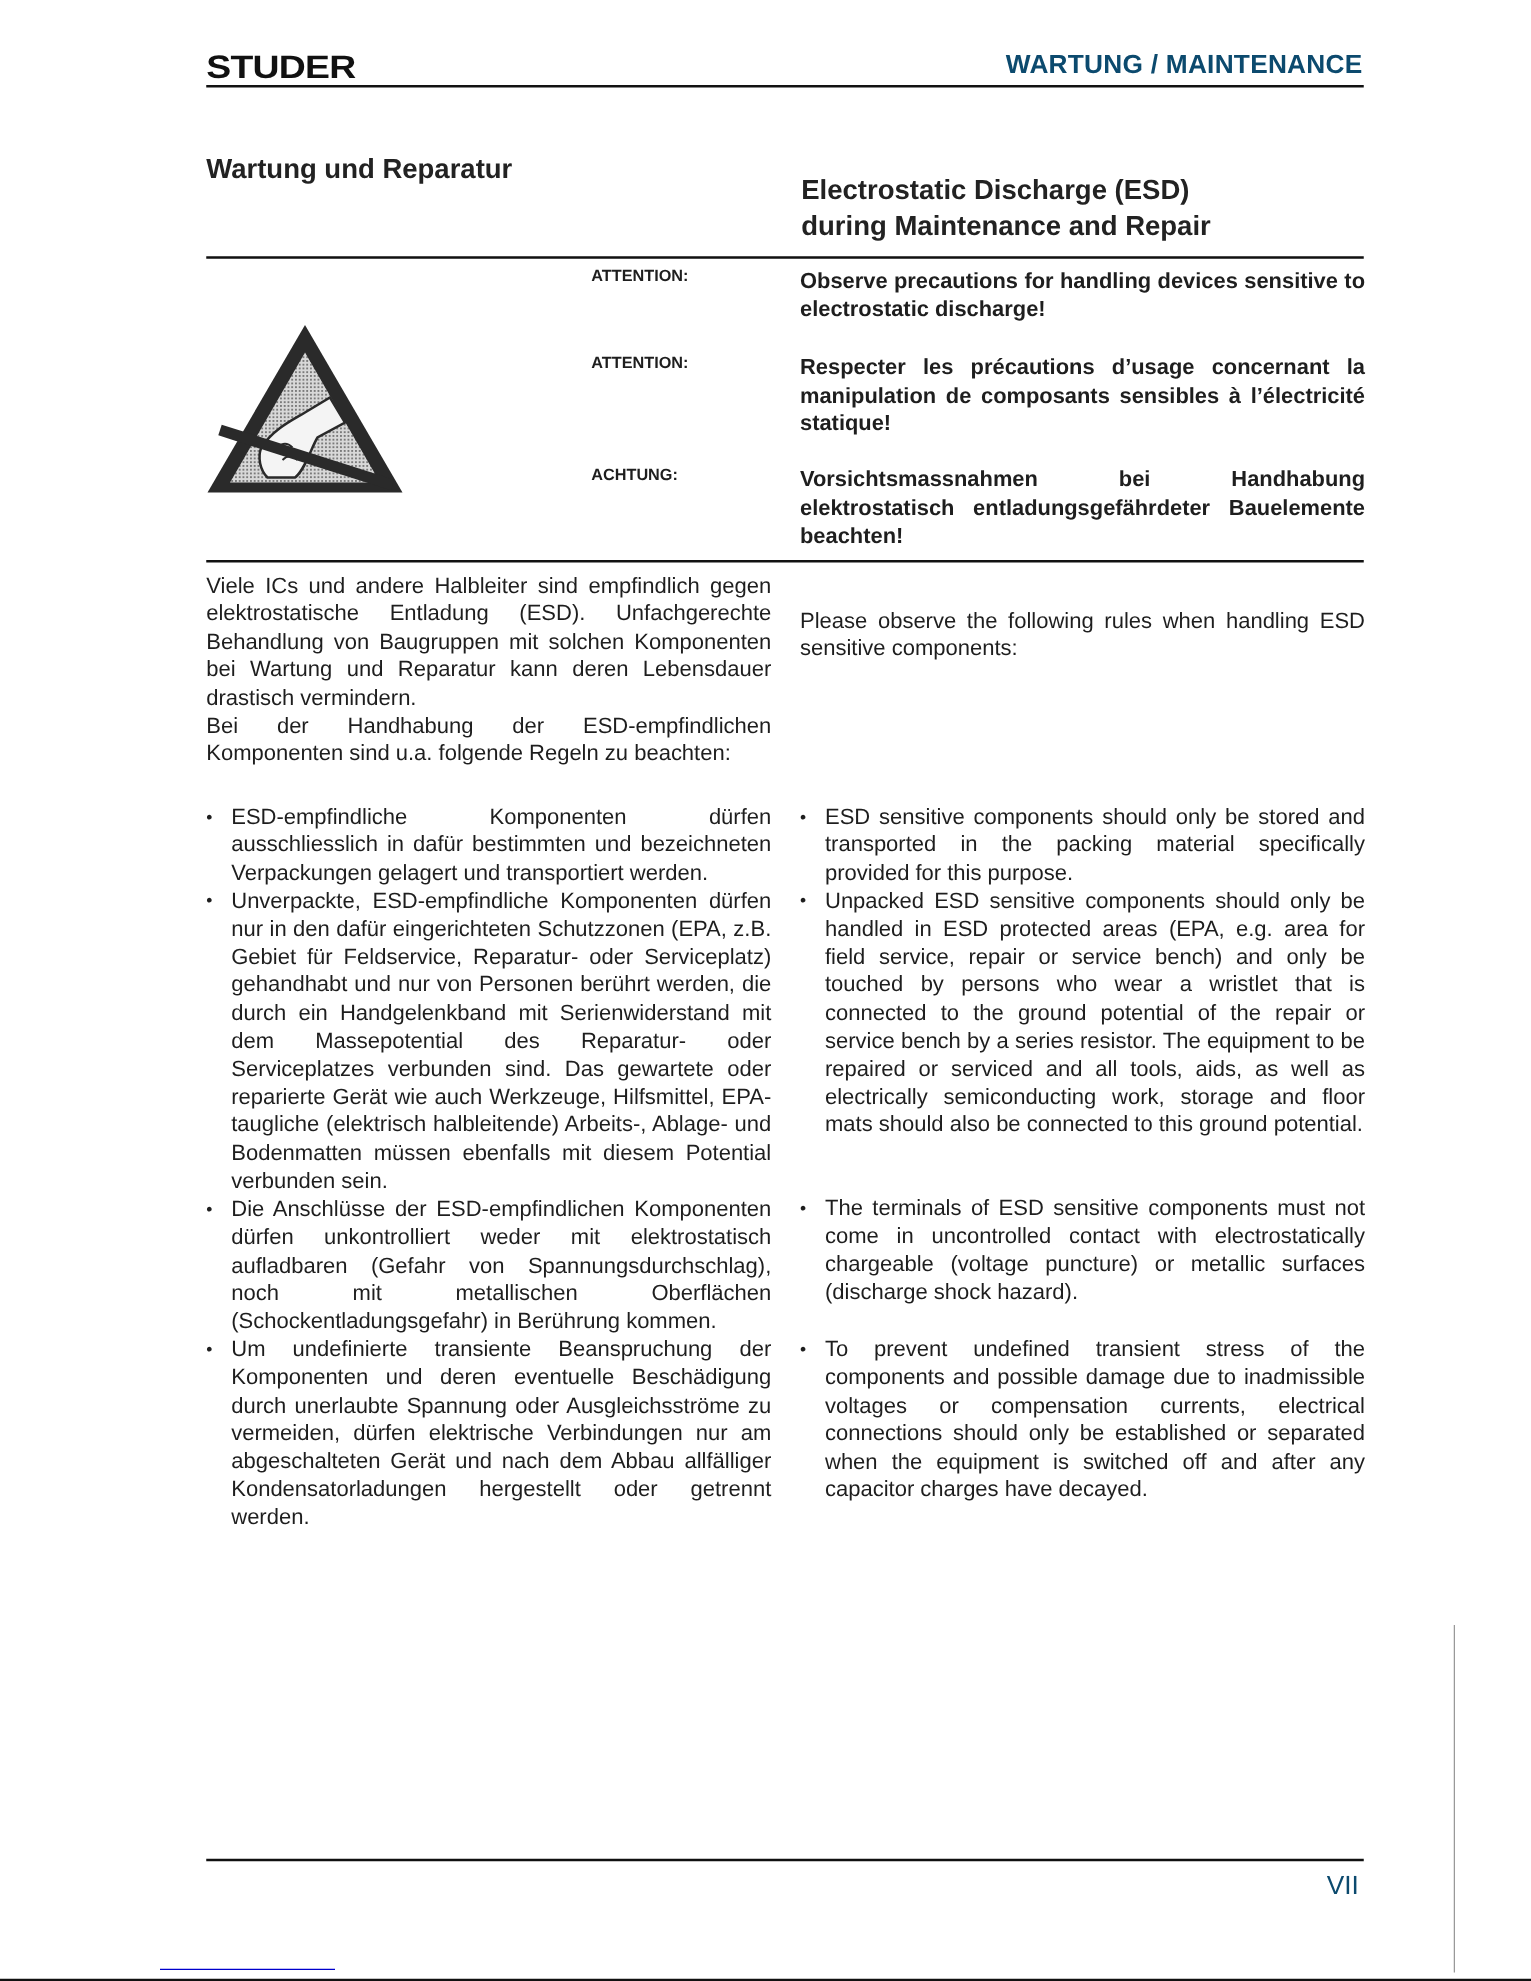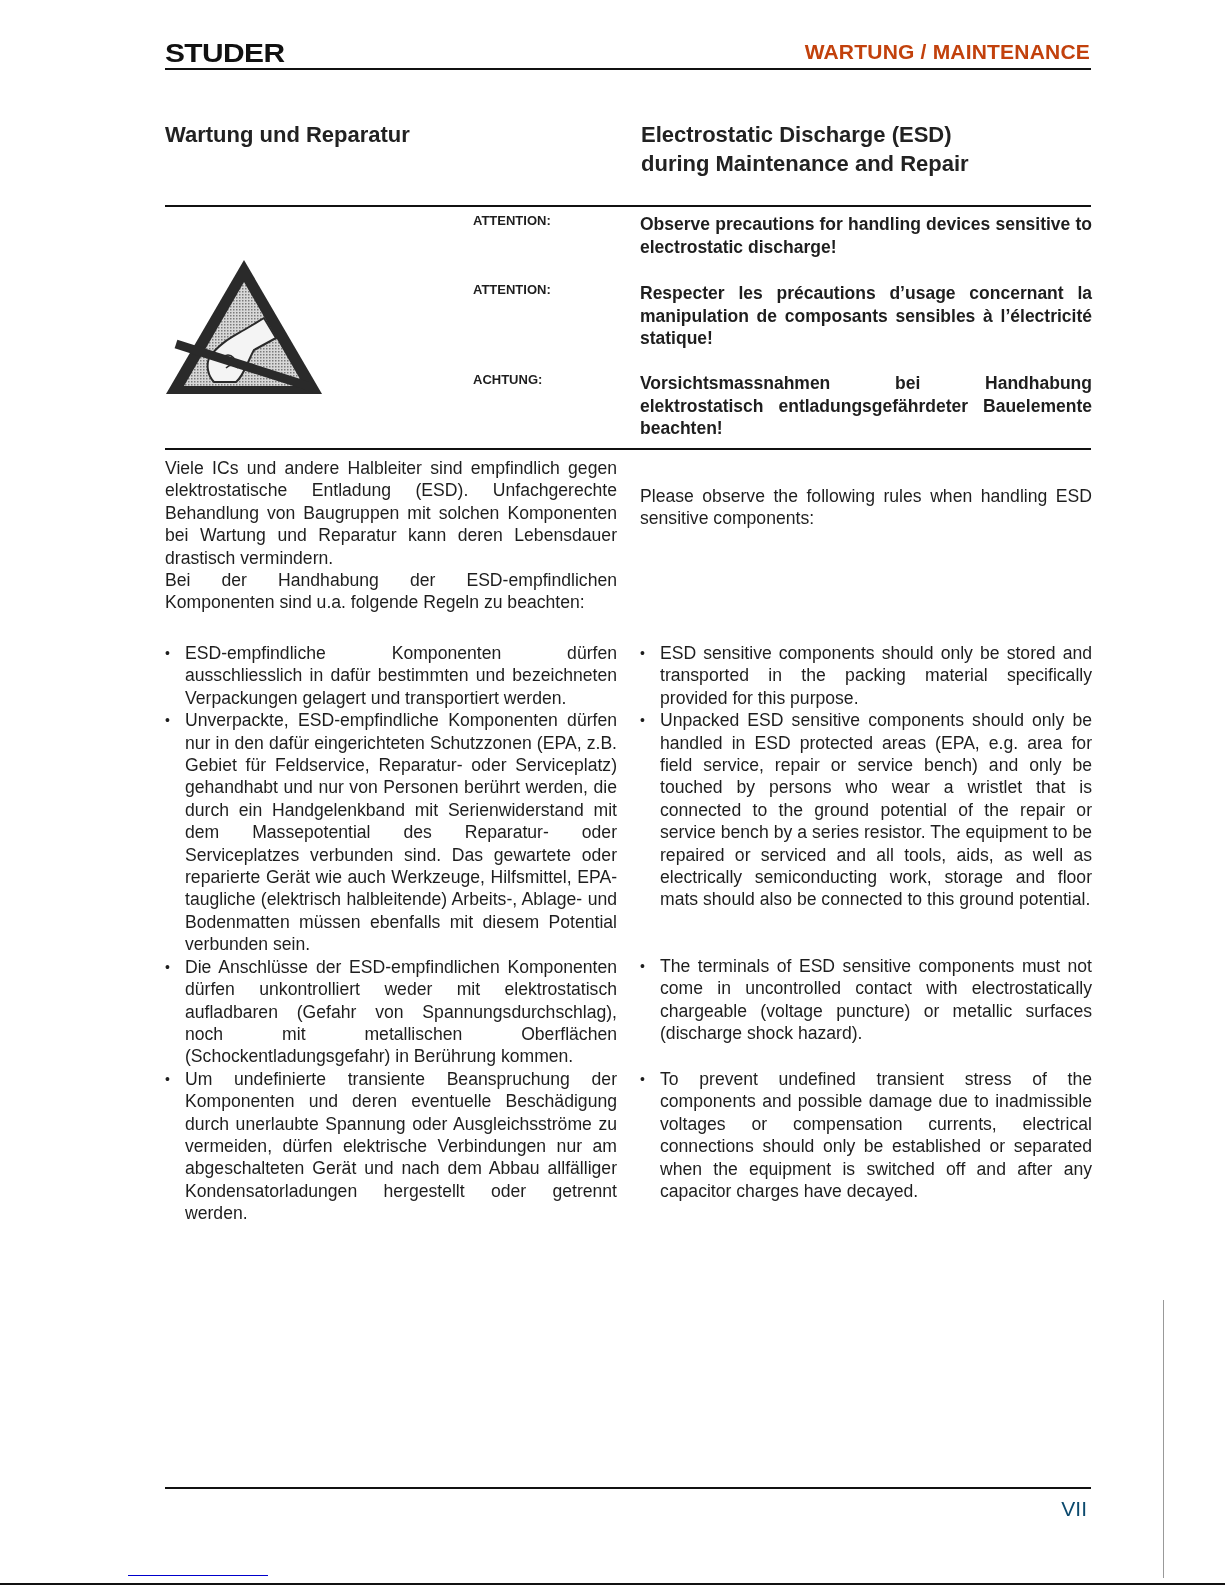--- a/index.html
+++ b/index.html
@@ -1,26 +1,26 @@
 <!DOCTYPE html>
 <html><head>
   <meta charset="utf-8">
   <style>
     html, body { margin: 0; padding: 0; background: #ffffff; }
     body { width: 1225px; height: 1585px; position: relative; overflow: hidden; font-family: "Liberation Sans", sans-serif; color: #1a1a1a; }
     .logo { position: absolute; left: 165px; top: 38px; font-family: "Liberation Sans", sans-serif; font-weight: 900; font-size: 26px; letter-spacing: -0.5px; color: #111; transform: scaleX(1.15); transform-origin: left center; }
-    .section-title { position: absolute; right: 135px; top: 40px; font-size: 21px; font-weight: bold; color: #c2410c; letter-spacing: 0.2px; }
+    .section-title { position: absolute; right: 135px; top: 40px; font-size: 21px; font-weight: bold; color: #0c4a6e; letter-spacing: 0.2px; }
     .rule { position: absolute; background: #111; height: 2px; }
     .rule-top { left: 165px; top: 68px; width: 926px; }
     .rule-warn-top { left: 165px; top: 205px; width: 926px; height: 1.5px; }
     .rule-warn-bottom { left: 165px; top: 448px; width: 926px; height: 1.5px; }
     .rule-foot { left: 165px; top: 1487px; width: 926px; }
     .heading { position: absolute; font-size: 22px; font-weight: bold; line-height: 29px; color: #222; }
     .heading-de { left: 165px; top: 120px; }
-    .heading-en { left: 641px; top: 120px; }
+    .heading-en { left: 641px; top: 137px; }
     .esd-symbol { position: absolute; left: 164px; top: 258px; width: 160px; height: 140px; }
     .att-label { position: absolute; left: 473px; font-size: 13px; font-weight: bold; color: #1e1e1e; }
     .warn-text { position: absolute; left: 640px; width: 452px; font-size: 17.5px; font-weight: bold; line-height: 22.5px; text-align: justify; color: #1e1e1e; }
     .col { position: absolute; width: 452px; font-size: 17.6px; line-height: 22.4px; text-align: justify; color: #1e1e1e; }
     .col-de { left: 165px; }
     .col-en { left: 640px; }
     .col p { margin: 0; }
     ul.bullets { list-style: none; margin: 0; padding: 0; }
     ul.bullets li { position: relative; padding-left: 20px; margin: 0; text-align: justify; }
     ul.bullets li .dot { position: absolute; left: 0; top: 0; font-size: 14px; }

